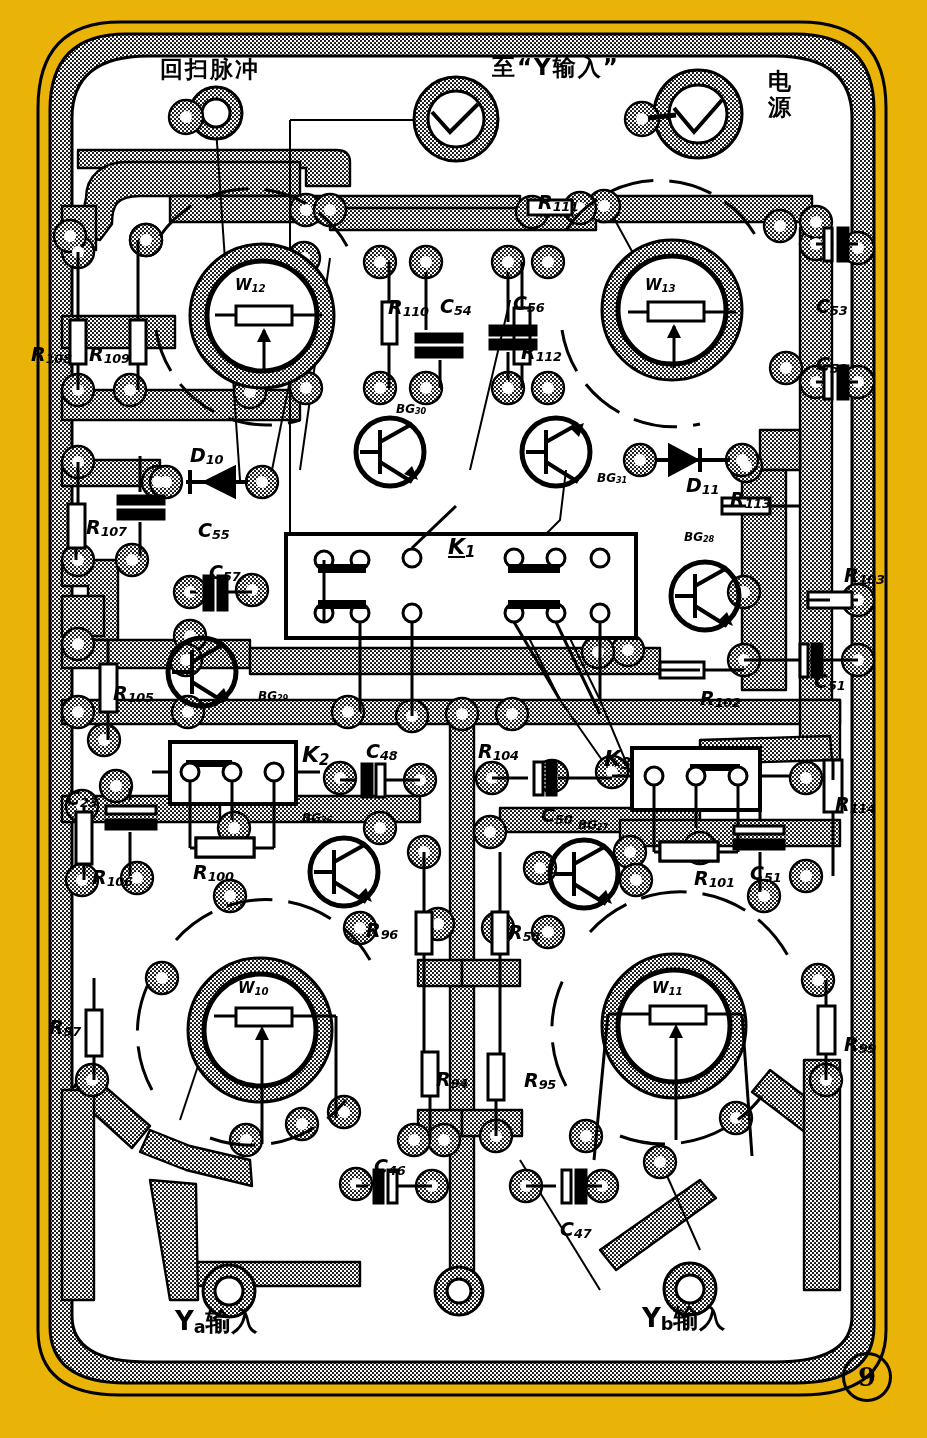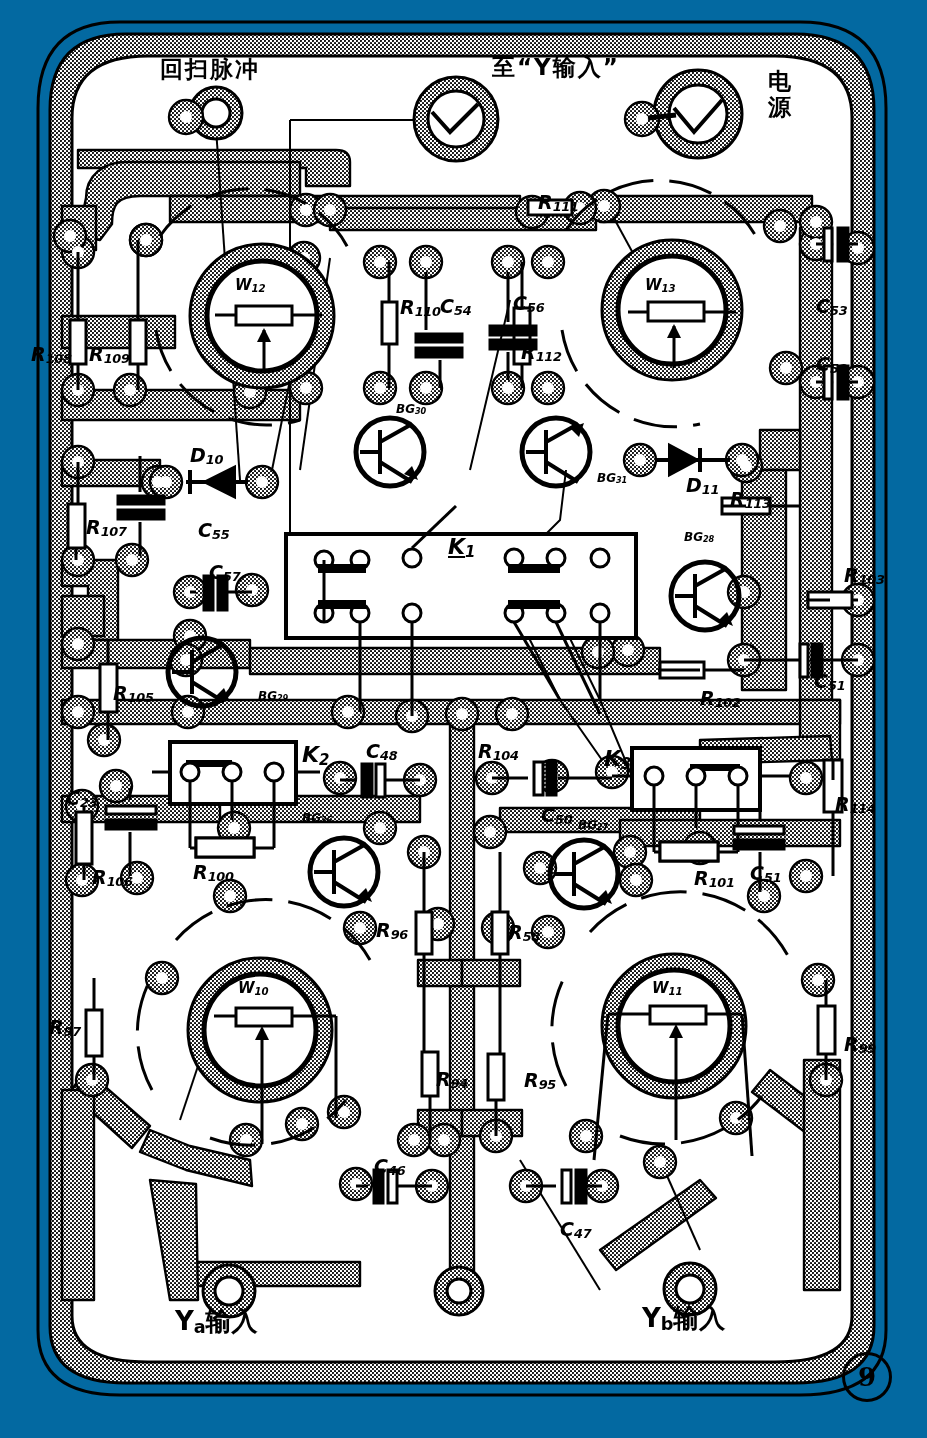--- a/index.html
+++ b/index.html
@@ -1,17 +1,17 @@
 <!DOCTYPE html>
 <html><head>
 <meta charset="utf-8">
 <style>
   html,body{margin:0;padding:0;background:#ffffff;}
   body{font-family:"Liberation Sans", sans-serif;}
-  #page{position:relative;width:927px;height:1438px;background:#0369a1;overflow:hidden;}
+  #page{position:relative;width:927px;height:1438px;background:#eab308;overflow:hidden;}
   svg#board{position:absolute;left:0;top:0;width:927px;height:1438px;}
 
   
   .lbl{position:absolute;color:#000;white-space:nowrap;font-family:"DejaVu Sans", sans-serif;
        font-weight:700;line-height:1;}
   .lbl .sub{font-size:.68em;vertical-align:-0.18em;letter-spacing:-0.02em;}
   .cn{font-family:"DejaVu Sans", sans-serif;font-weight:700;letter-spacing:2px;}
   .comp{font-size:19px;font-style:italic;font-weight:700;}
   .comp2{font-size:12px;font-style:italic;font-weight:700;}
   .pot{font-size:15px;font-style:italic;font-weight:700;}
@@ -632,34 +632,34 @@
 </div>
 <div class="lbl iolbl" style="left:642px;top:1305px;">
   <span>Y</span><span class="sub">b</span><span>输入</span>
 </div>
 
 <div class="pgnum" style="left:842px;top:1352px;">9</div>
 
 <div id="designators">
       <div class="lbl comp" style="left: 31px; top: 345px;"><span>R</span><span class="sub">108</span></div>
       <div class="lbl comp" style="left: 89px; top: 345px;"><span>R</span><span class="sub">109</span></div>
-      <div class="lbl comp" style="left: 400px; top: 298px;"><span>R</span><span class="sub">110</span></div>
+      <div class="lbl comp" style="left: 388px; top: 298px;"><span>R</span><span class="sub">110</span></div>
       <div class="lbl comp" style="left: 538px; top: 193px;"><span>R</span><span class="sub">111</span></div>
       <div class="lbl comp" style="left: 521px; top: 343px;"><span>R</span><span class="sub">112</span></div>
       <div class="lbl comp" style="left: 730px; top: 490px;"><span>R</span><span class="sub">113</span></div>
       <div class="lbl comp" style="left: 86px; top: 518px;"><span>R</span><span class="sub">107</span></div>
       <div class="lbl comp" style="left: 844px; top: 566px;"><span>R</span><span class="sub">103</span></div>
       <div class="lbl comp" style="left: 700px; top: 689px;"><span>R</span><span class="sub">102</span></div>
       <div class="lbl comp" style="left: 113px; top: 684px;"><span>R</span><span class="sub">105</span></div>
       <div class="lbl comp" style="left: 478px; top: 742px;"><span>R</span><span class="sub">104</span></div>
       <div class="lbl comp" style="left: 92px; top: 868px;"><span>R</span><span class="sub">106</span></div>
       <div class="lbl comp" style="left: 193px; top: 863px;"><span>R</span><span class="sub">100</span></div>
       <div class="lbl comp" style="left: 694px; top: 869px;"><span>R</span><span class="sub">101</span></div>
       <div class="lbl comp" style="left: 835px; top: 795px;"><span>R</span><span class="sub">114</span></div>
-      <div class="lbl comp" style="left: 376px; top: 921px;"><span>R</span><span class="sub">96</span></div>
+      <div class="lbl comp" style="left: 366px; top: 921px;"><span>R</span><span class="sub">96</span></div>
       <div class="lbl comp" style="left: 508px; top: 923px;"><span>R</span><span class="sub">58</span></div>
       <div class="lbl comp" style="left: 49px; top: 1018px;"><span>R</span><span class="sub">97</span></div>
       <div class="lbl comp" style="left: 844px; top: 1035px;"><span>R</span><span class="sub">99</span></div>
       <div class="lbl comp" style="left: 436px; top: 1070px;"><span>R</span><span class="sub">94</span></div>
       <div class="lbl comp" style="left: 524px; top: 1071px;"><span>R</span><span class="sub">95</span></div>
       <div class="lbl comp" style="left: 816px; top: 297px;"><span>C</span><span class="sub">53</span></div>
       <div class="lbl comp" style="left: 816px; top: 355px;"><span>C</span><span class="sub">52</span></div>
       <div class="lbl comp" style="left: 440px; top: 297px;"><span>C</span><span class="sub">54</span></div>
       <div class="lbl comp" style="left: 513px; top: 294px;"><span>C</span><span class="sub">56</span></div>
       <div class="lbl comp" style="left: 158px; top: 521px; margin-left: 40px;"><span>C</span><span class="sub">55</span></div>

